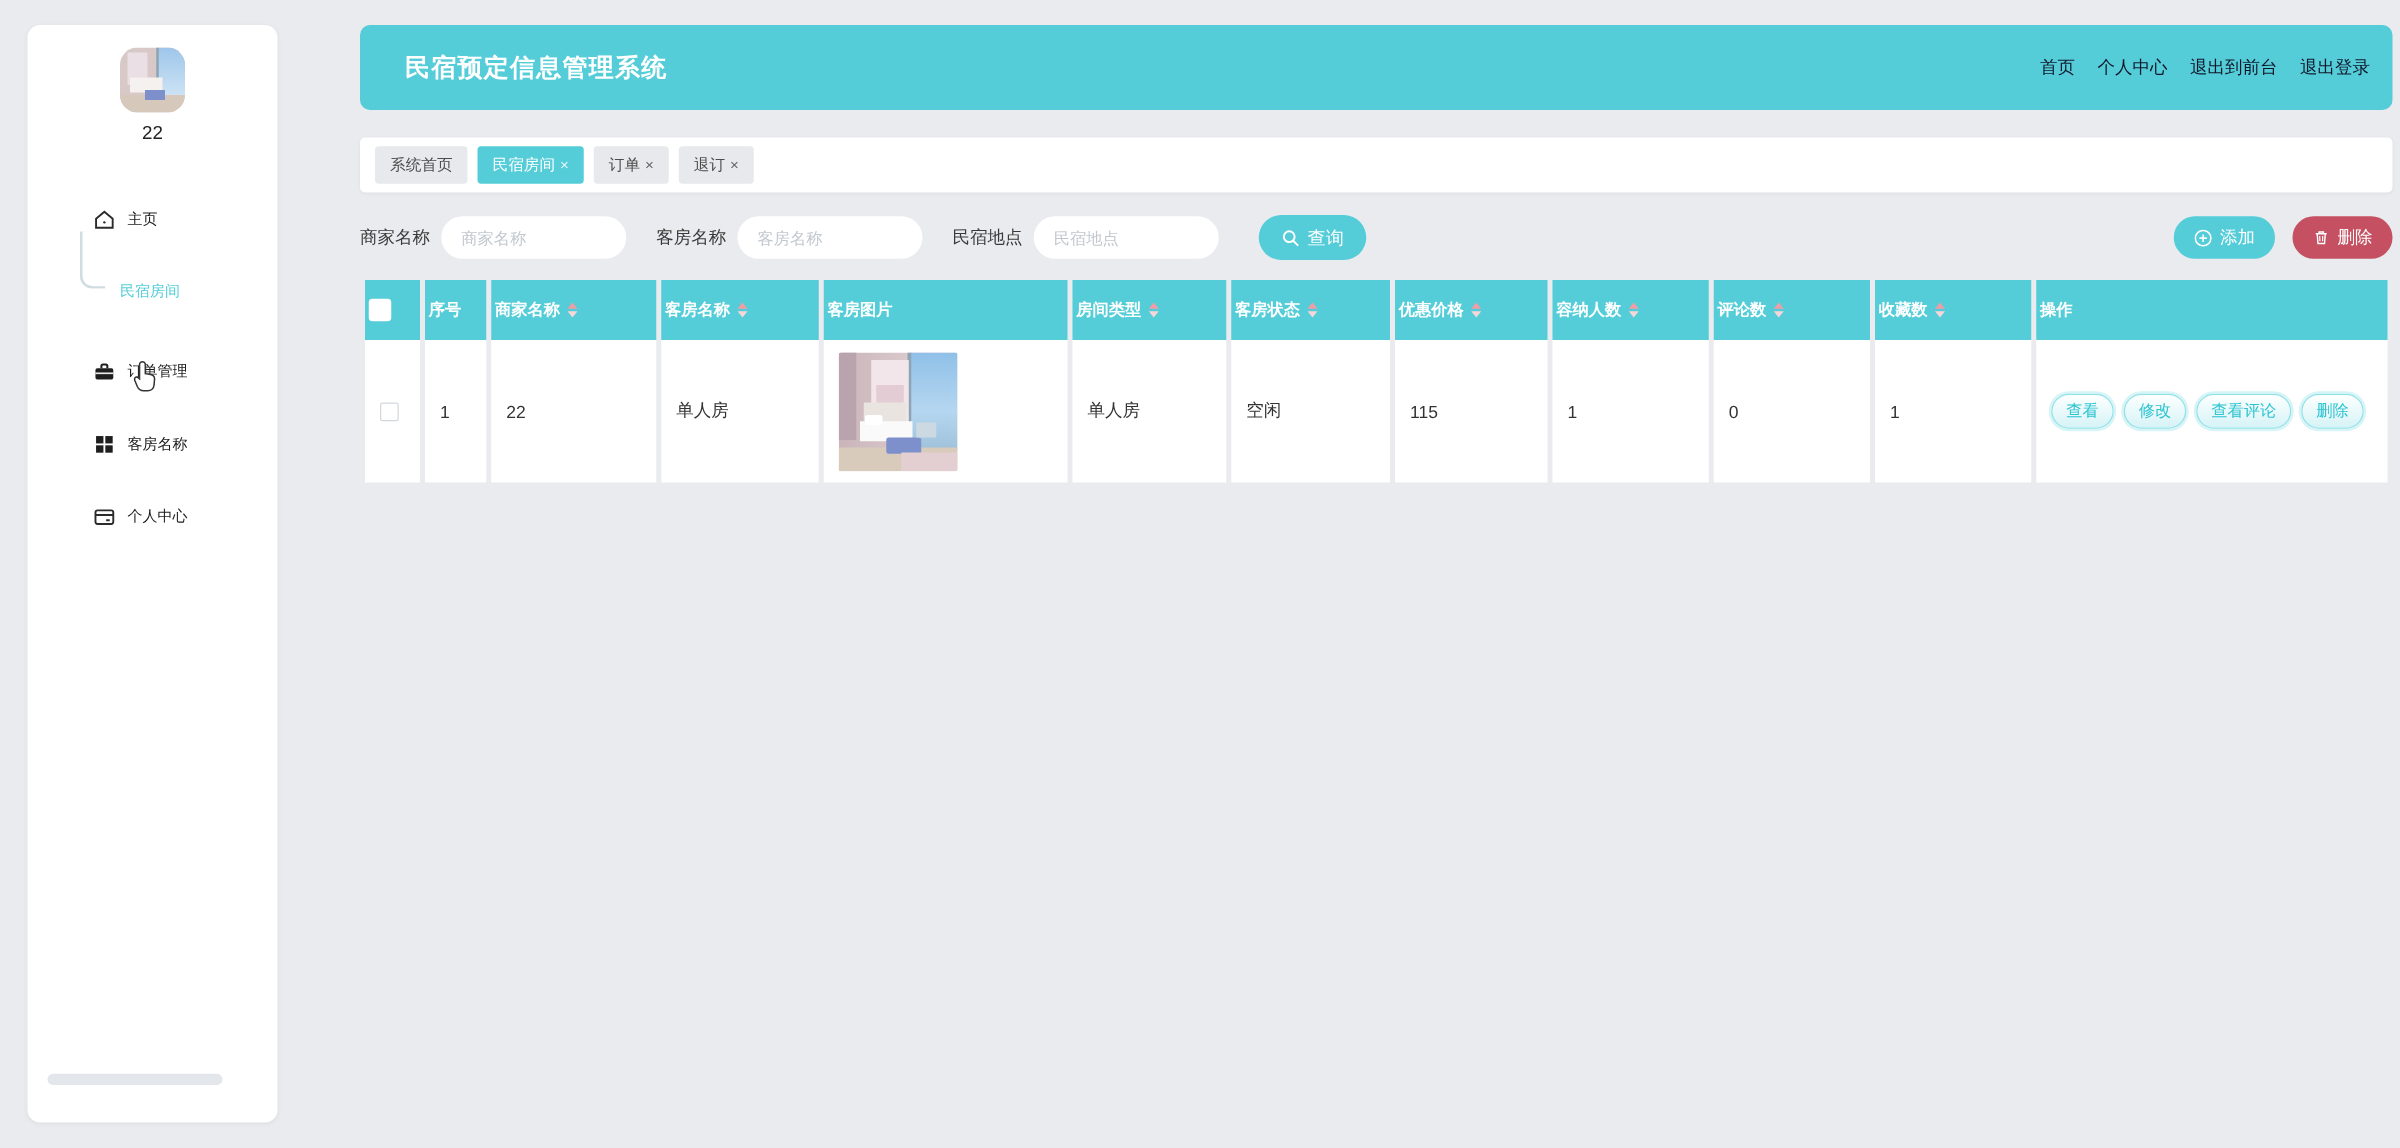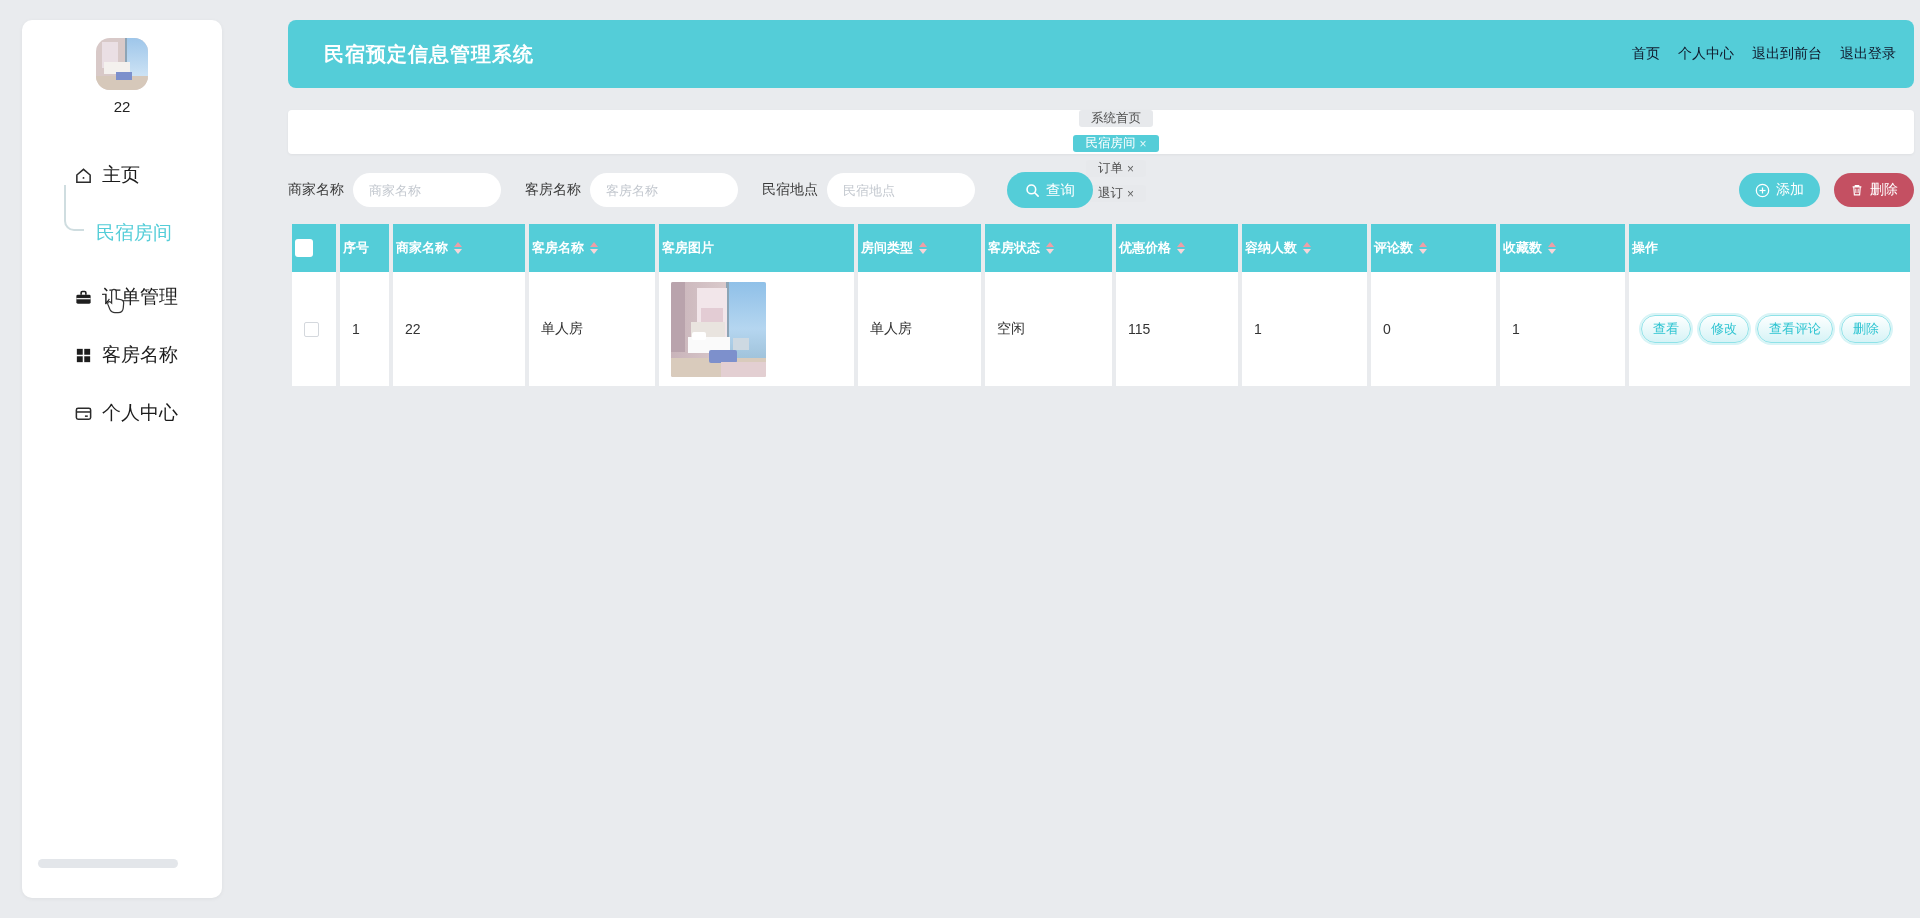--- a/index.html
+++ b/index.html
@@ -16,21 +16,21 @@
     background:#fff; border-radius:10px; box-shadow:0 1px 4px rgba(0,0,0,.05);
   }
   .avatar {
     width:52px; height:52px; border-radius:14px; margin:18px auto 0; overflow:hidden; display:block;
   }
   .username { text-align:center; margin-top:8px; font-size:15px; color:#222; }
   .menu { padding-top:42px; }
   .menu-item {
     display:flex; align-items:center; gap:9px;
     padding-left:52px; height:36px; margin-bottom:22px;
-    font-size:19px; color:#1b1b1b; cursor:pointer;
+    font-size:12px; color:#1b1b1b; cursor:pointer;
   }
   .menu-item.active {
     background:#54cdd8; color:#fff; border-radius:28px;
     height:56px; margin:0 14px 14px; padding-left:38px;
   }
   .menu-item.sub {
     color:#54cdd8; padding-left:74px; position:relative; margin-bottom:28px;
   }
   .tree-line {
     position:absolute; left:42px; top:-30px; width:20px; height:46px;
@@ -49,23 +49,22 @@
   .topbar {
     height:68px; background:#54cdd8; border-radius:8px;
     display:flex; align-items:center;
   }
   .app-title { margin-left:36px; font-size:20px; font-weight:bold; color:#fff; letter-spacing:1px; }
   .topbar-links { margin-left:auto; margin-right:18px; display:flex; gap:18px; }
   .topbar-link { color:#0f172a; font-size:14px; cursor:pointer; white-space:nowrap; }
 
   .tabbar {
     margin-top:22px; height:44px; background:#fff; border-radius:4px;
-    display:flex; align-items:center; padding-left:30px; gap:8px;
+    display:flex; align-items:center; padding-left:12px; gap:8px;
     box-shadow:0 1px 3px rgba(0,0,0,.05);
-    flex-direction:column;
   }
   .tab {
     height:30px; padding:0 12px; background:#e7e9ec; color:#4d4d4d;
     font-size:12.5px; border-radius:3px; display:flex; align-items:center; gap:4px; cursor:pointer;
   }
   .tab.active { background:#54cdd8; color:#fff; }
   .tab-close { font-size:12px; opacity:.85; }
 
   
   .filter-row { margin-top:18px; display:flex; align-items:center; }

